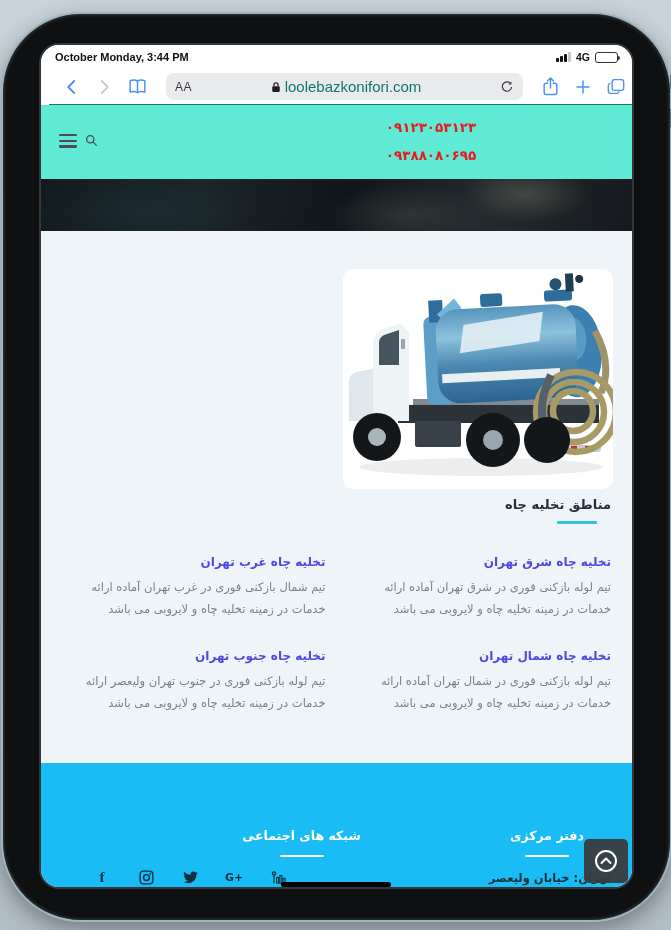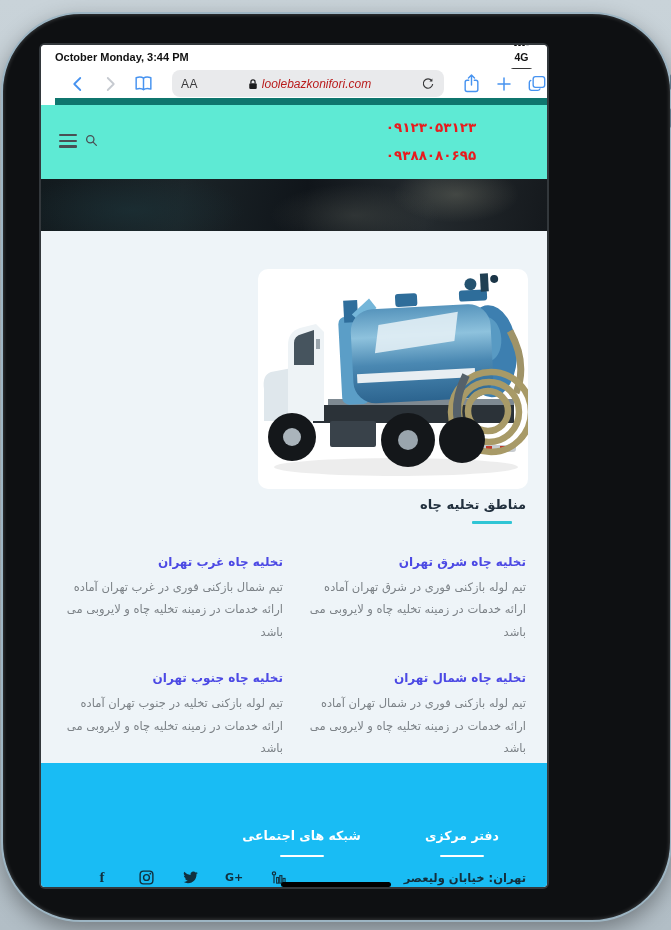--- a/index.html
+++ b/index.html
@@ -12,56 +12,56 @@
 
   
   .device{
     position:absolute;left:1px;top:12px;width:667px;height:906px;
     border-radius:80px;background:#0e1012;
     border:2px solid #9db5c3;
     box-shadow:inset 0 0 4px rgba(255,255,255,.25), 0 8px 22px rgba(0,0,0,.35);
   }
   .vol-btn{position:absolute;right:-4px;width:4px;border-radius:2px;background:#60798a;}
   .screen{
-    position:absolute;left:38px;top:31px;width:506px;height:842px;
-    border-radius:4px;background:#ffffff;overflow:hidden;
+    position:absolute;left:38px;top:31px;width:591px;height:842px;
+    border-radius:18px;background:#ffffff;overflow:hidden;
     box-shadow:0 0 0 2px #33383c;
   }
 
   
   .statusbar{
     position:absolute;left:0;top:0;width:100%;height:24px;
     display:flex;align-items:center;justify-content:space-between;
     padding:0 14px;box-sizing:border-box;background:#fff;
   }
   .status-time{font-size:11px;font-weight:700;color:#111;}
-  .status-right{display:flex;align-items:center;gap:5px;flex-direction:column;}
+  .status-right{display:flex;align-items:center;gap:5px;}
   .net-label{font-size:10.5px;font-weight:600;color:#111;}
   .sig{display:flex;align-items:flex-end;gap:1.5px;height:10px;}
   .sig span{width:2.5px;border-radius:1px;background:#111;display:block;}
   .sig .s1{height:4px}.sig .s2{height:6px}.sig .s3{height:8px}
   .sig .s4{height:10px;background:#c4c6c9;}
   .battery{width:23px;height:11px;border:1px solid #333;border-radius:3px;position:relative;padding:1px;box-sizing:border-box;}
   .battery .lvl{width:100%;height:100%;background:#111;border-radius:1.5px;}
   .battery:after{content:"";position:absolute;right:-3px;top:3px;width:2px;height:4px;background:#333;border-radius:0 2px 2px 0;}
 
   
   .toolbar{
-    position:absolute;left:14px;top:24px;width:100%;height:36px;background:#fff;
+    position:absolute;left:8px;top:24px;width:100%;height:36px;background:#fff;
     display:flex;align-items:center;padding:0 14px;box-sizing:border-box;gap:14px;
-    border-bottom:7px solid #0f766e;
+    border-bottom:1px solid #0f766e;
   }
   .tb-icon{display:flex;align-items:center;justify-content:center;flex:0 0 auto;cursor:pointer;}
   .addressbar{
     flex:1 1 auto;height:27px;background:#e9eaec;border-radius:8px;
     display:flex;align-items:center;padding:0 9px;box-sizing:border-box;margin:0 4px;
   }
   .reader-label{font-size:12px;color:#3a3a3c;letter-spacing:.5px;}
   .url-center{flex:1;display:flex;align-items:center;justify-content:center;gap:4px;}
-  .url-text{font-size:12px;color:#b91c1c;font-style:italic;}
+  .url-text{font-size:15px;color:#0f766e;}
 
   
   .site-header{position:absolute;left:0;top:60px;width:100%;height:74px;background:#5eead4;}
   .menu-cluster{position:absolute;left:18px;top:29px;display:flex;align-items:center;gap:8px;}
   .hamburger{display:flex;flex-direction:column;gap:3.5px;cursor:pointer;}
   .hamburger span{width:18px;height:2.2px;background:#4a4f54;border-radius:1px;display:block;}
   .phones{position:absolute;left:300px;top:8px;width:180px;text-align:center;}
   .phone{display:block;color:#e81b1e;font-weight:700;font-size:13.5px;letter-spacing:1px;line-height:1;margin:8px 0 14px;cursor:pointer;text-decoration:none;}
 
   
@@ -280,21 +280,21 @@
         <div class="sec">
           <a class="sec-title">تخلیه چاه غرب تهران</a>
           <p class="sec-desc">تیم شمال بازکنی فوری در غرب تهران آماده ارائه خدمات در زمینه تخلیه چاه و لایروبی می باشد</p>
         </div>
         <div class="sec">
           <a class="sec-title">تخلیه چاه شمال تهران</a>
           <p class="sec-desc">تیم لوله بازکنی فوری در شمال تهران آماده ارائه خدمات در زمینه تخلیه چاه و لایروبی می باشد</p>
         </div>
         <div class="sec">
           <a class="sec-title">تخلیه چاه جنوب تهران</a>
-          <p class="sec-desc">تیم لوله بازکنی تخلیه در جنوب تهران آماده ارائه خدمات در زمینه تخلیه چاه و لایروبی می باشد</p>
+          <p class="sec-desc">تیم لوله بازکنی فوری در جنوب تهران ولیعصر ارائه خدمات در زمینه تخلیه چاه و لایروبی می باشد</p>
         </div>
       </div>
     </div>
 
     <div class="footer fa">
       <div class="footer-col col-office">
         <span class="ft-title">دفتر مرکزی</span>
         <div class="ft-underline"></div>
       </div>
       <div class="footer-col col-social">

